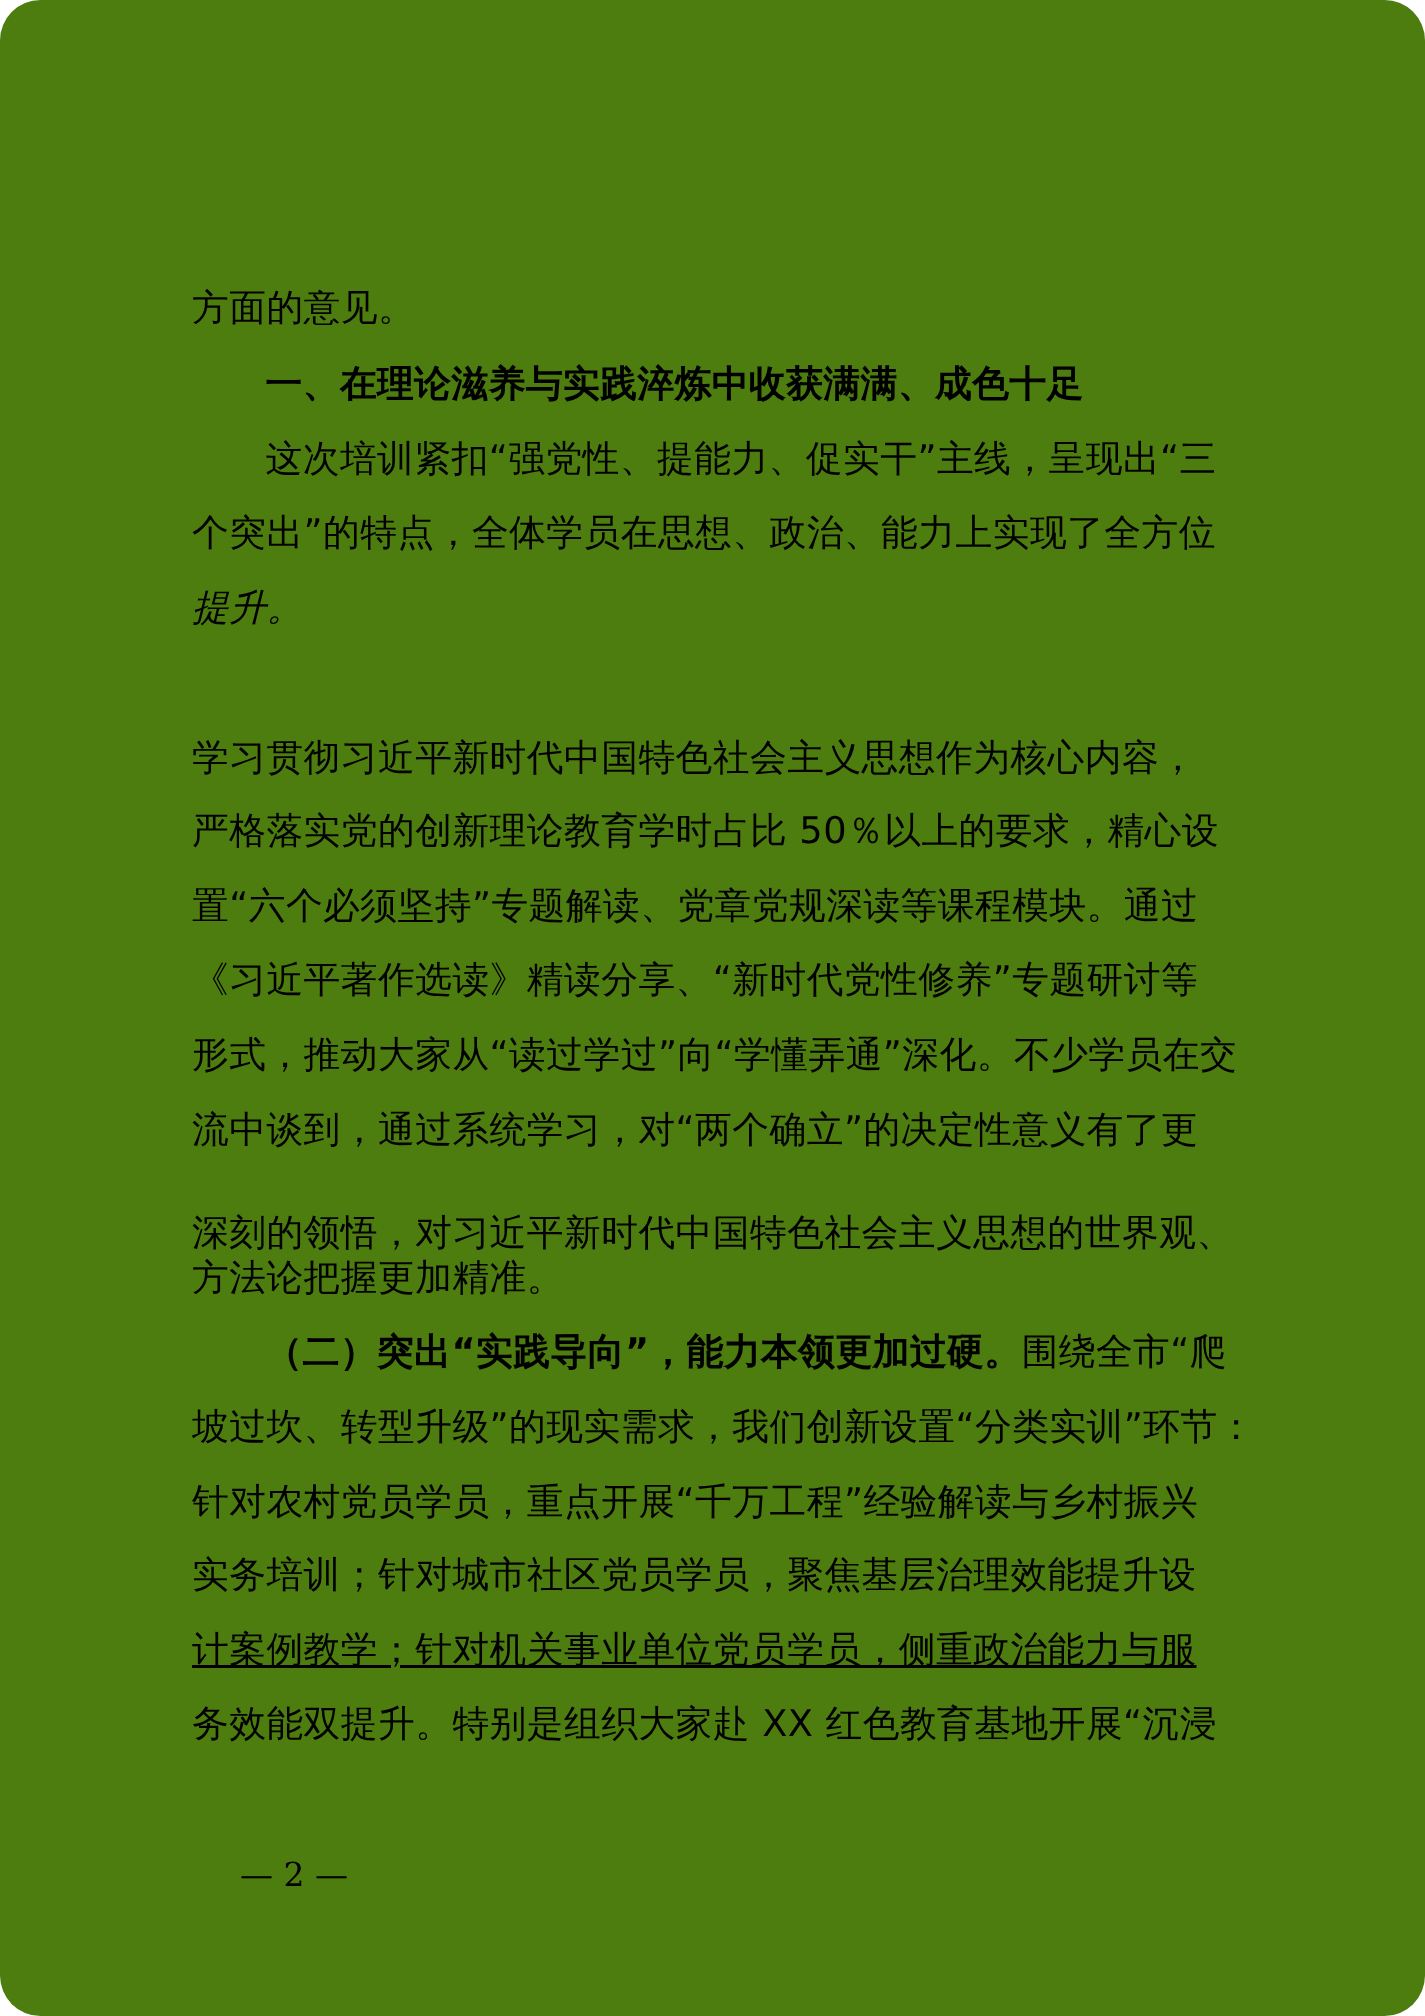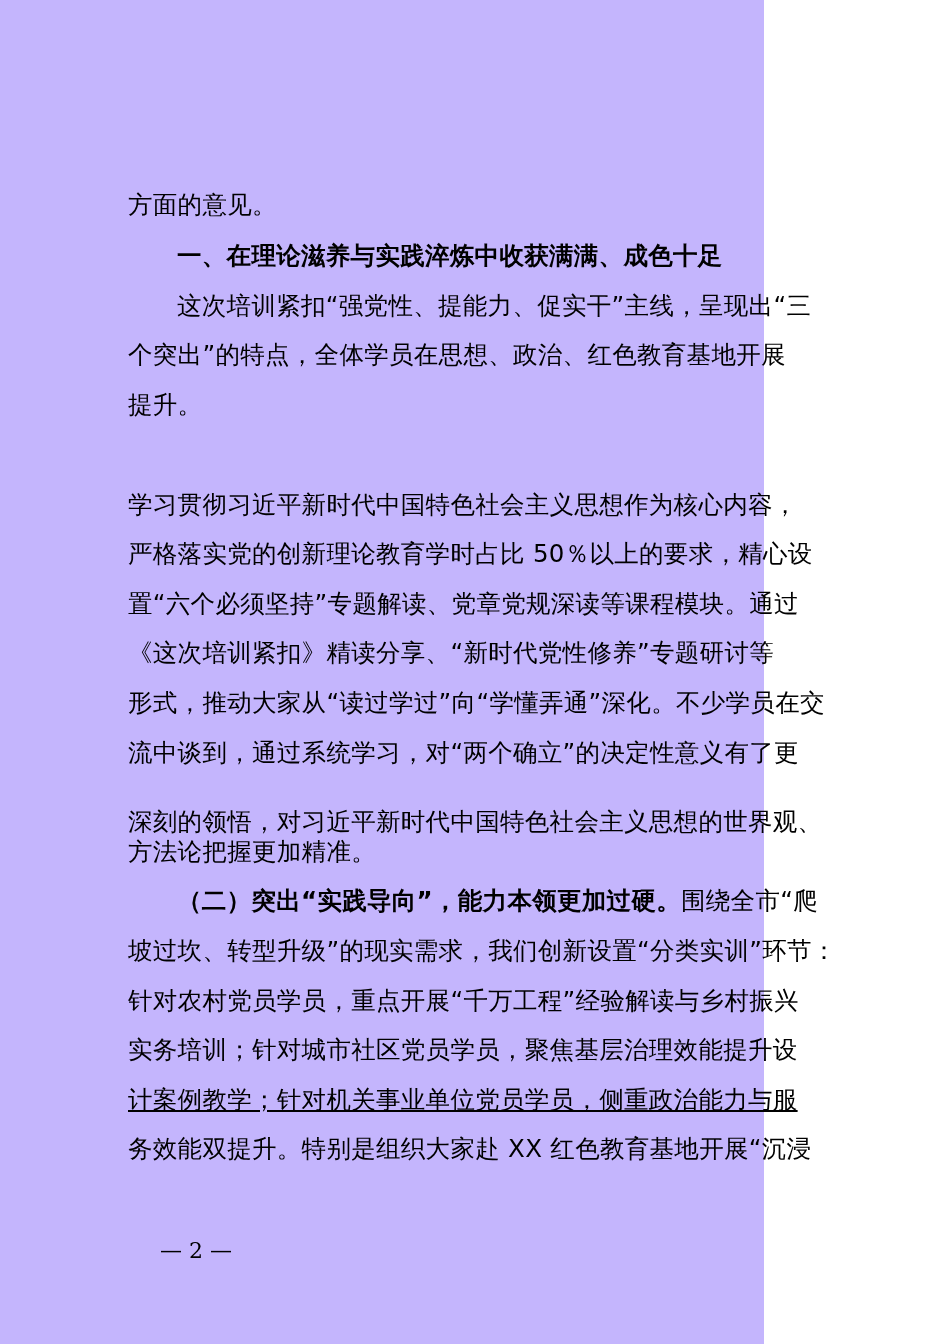--- a/index.html
+++ b/index.html
@@ -12,23 +12,24 @@
       height: 1344px;
       position: relative;
       overflow: hidden;
       color: #000000;
       font-family: "DejaVu Sans", "Liberation Sans", sans-serif;
     }
     .page {
       position: absolute;
       left: 0;
       top: 0;
-      width: 764px;
+      width: 950px;
       height: 1344px;
-      background: #c4b5fd;
+      background: #4d7c0f;
+      border-radius: 27px;
     }
     .line {
       position: absolute;
       left: 128px;
       width: 720px;
       font-size: 24.5px;
       line-height: 30px;
       white-space: nowrap;
       letter-spacing: 0.3px;
     }
@@ -49,27 +50,27 @@
 </head>
 <body>
 
 <div class="page">
 
   <div class="line" style="top:190px;">方面的意见。</div>
 
   <div class="line indent bold" style="top:241px;">一、在理论滋养与实践淬炼中收获满满、成色十足</div>
 
   <div class="line indent" style="top:291px;">这次培训紧扣“强党性、提能力、促实干”主线，呈现出“三</div>
-  <div class="line" style="top:340px;">个突出”的特点，全体学员在思想、政治、红色教育基地开展</div>
-  <div class="line" style="top:390px;">提升。</div>
+  <div class="line" style="top:340px;">个突出”的特点，全体学员在思想、政治、能力上实现了全方位</div>
+  <div class="line" style="top:390px;font-style:italic;">提升。</div>
 
   <div class="line" style="top:490px;">学习贯彻习近平新时代中国特色社会主义思想作为核心内容，</div>
   <div class="line" style="top:539px;">严格落实党的创新理论教育学时占比 50％以上的要求，精心设</div>
   <div class="line" style="top:589px;">置“六个必须坚持”专题解读、党章党规深读等课程模块。通过</div>
-  <div class="line" style="top:638px;">《这次培训紧扣》精读分享、“新时代党性修养”专题研讨等</div>
+  <div class="line" style="top:638px;">《习近平著作选读》精读分享、“新时代党性修养”专题研讨等</div>
   <div class="line" style="top:688px;">形式，推动大家从“读过学过”向“学懂弄通”深化。不少学员在交</div>
   <div class="line" style="top:738px;">流中谈到，通过系统学习，对“两个确立”的决定性意义有了更</div>
   <div class="line" style="top:787px;margin-top:20px;">深刻的领悟，对习近平新时代中国特色社会主义思想的世界观、</div>
   <div class="line" style="top:837px;">方法论把握更加精准。</div>
 
   <div class="line indent" style="top:886px;">
     <span class="b">（二）突出“实践导向”，能力本领更加过硬。</span><span>围绕全市“爬</span>
   </div>
   <div class="line" style="top:936px;">坡过坎、转型升级”的现实需求，我们创新设置“分类实训”环节：</div>
   <div class="line" style="top:986px;">针对农村党员学员，重点开展“千万工程”经验解读与乡村振兴</div>

